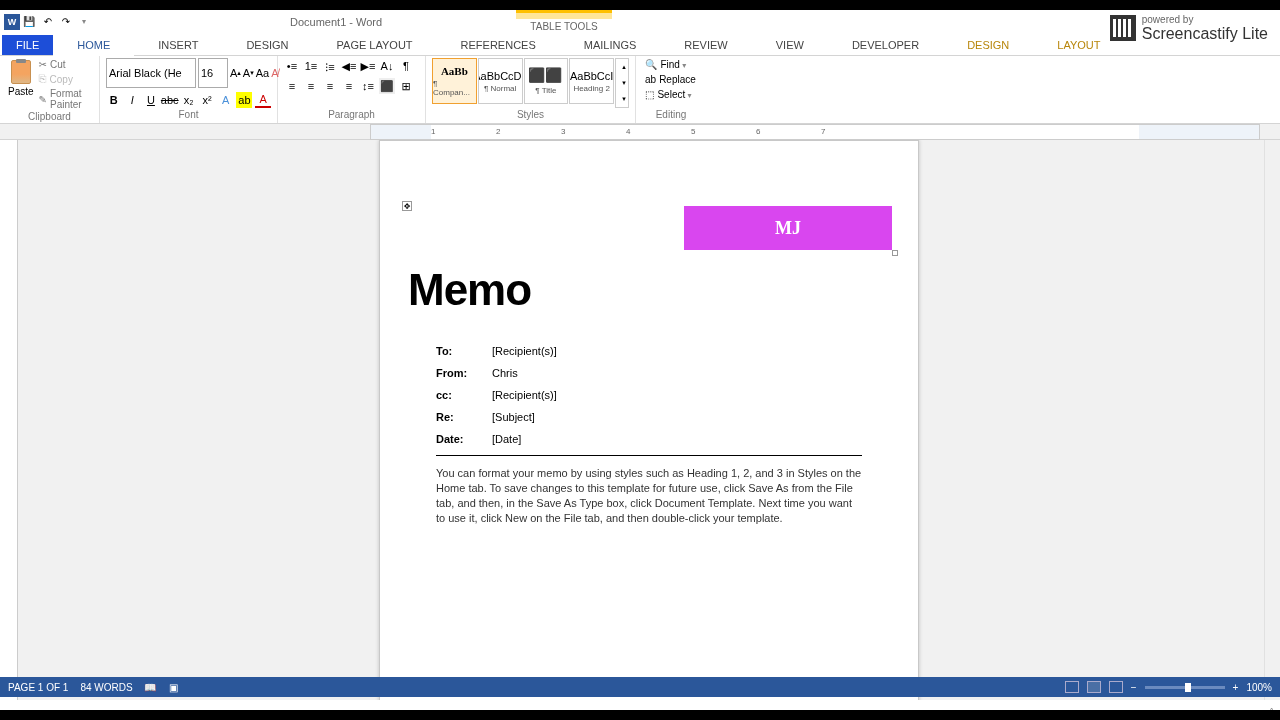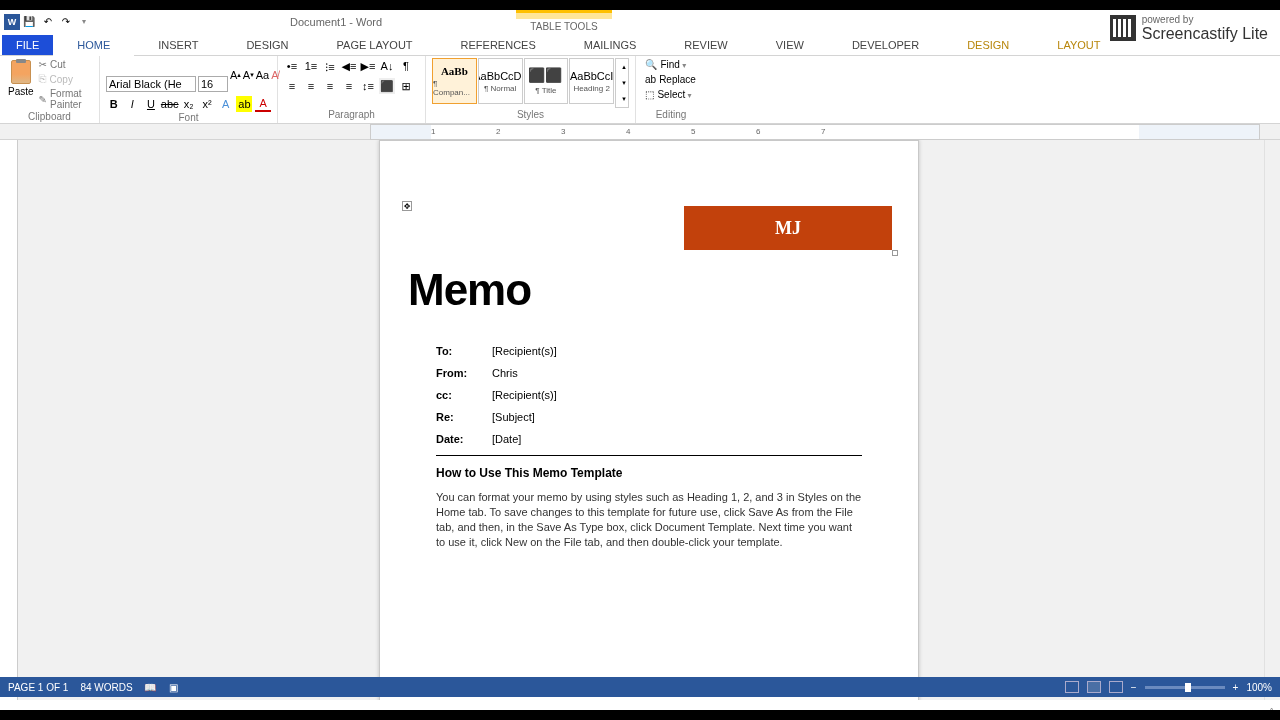--- a/index.html
+++ b/index.html
@@ -34,21 +34,21 @@
   .group-content { display: flex; gap: 2px; flex: 1; }
   
   .clipboard-big { display: flex; flex-direction: column; align-items: center; gap: 2px; padding: 2px; cursor: pointer; }
   .paste-icon { width: 20px; height: 24px; background: linear-gradient(#f4a460 60%, #deb887); border: 1px solid #c89050; border-radius: 2px; position: relative; }
   .paste-icon::before { content: ''; position: absolute; top: -2px; left: 4px; width: 10px; height: 4px; background: #888; border-radius: 1px; }
   .clipboard-small { display: flex; flex-direction: column; gap: 1px; font-size: 10px; color: #777; }
   .clipboard-small div { display: flex; align-items: center; gap: 3px; cursor: pointer; padding: 1px; }
   
   .font-row1 { display: flex; gap: 2px; align-items: center; margin-bottom: 4px; }
   .font-row2 { display: flex; gap: 3px; align-items: center; }
-  .font-select { border: 1px solid #ababab; font-size: 11px; padding: 1px 2px; height: 16px; margin-top: 18px; }
+  .font-select { border: 1px solid #ababab; font-size: 11px; padding: 1px 2px; height: 30px; }
   .font-name { width: 90px; }
   .font-size { width: 30px; }
   .icon-btn { width: 16px; height: 16px; display: inline-flex; align-items: center; justify-content: center; cursor: pointer; font-size: 11px; }
   .icon-btn.b { font-weight: bold; }
   .icon-btn.i { font-style: italic; }
   .icon-btn.u { text-decoration: underline; }
   .icon-btn.strike { text-decoration: line-through; }
   
   .para-row1, .para-row2 { display: flex; gap: 3px; align-items: center; }
   .para-row1 { margin-bottom: 4px; }
@@ -69,21 +69,21 @@
   .ruler-tick { position: absolute; top: 2px; font-size: 8px; color: #666; }
   
   
   .doc-area { position: absolute; top: 140px; bottom: 20px; left: 0; right: 0; background: #f1f1f1; overflow: hidden; display: flex; }
   .ruler-v { width: 18px; background: #fff; border-right: 1px solid #ccc; margin-left: 0; }
   .doc-scroll { flex: 1; display: flex; justify-content: center; padding-top: 0; overflow: auto; }
   .page { width: 540px; background: #fff; box-shadow: 0 0 4px rgba(0,0,0,0.2); margin-top: 0; padding: 30px 28px; position: relative; min-height: 620px; border: 1px solid #c8c8c8; }
   
   .table-handle { position: absolute; top: 60px; left: 22px; width: 10px; height: 10px; border: 1px solid #999; background: #fff; cursor: move; font-size: 8px; display: flex; align-items: center; justify-content: center; }
   
-  .mj-box { position: absolute; top: 65px; right: 26px; width: 208px; height: 44px; background: #c2410c; color: #fff; display: flex; align-items: center; justify-content: center; font-weight: 900; font-size: 18px; font-family: Arial Black; }
+  .mj-box { position: absolute; top: 65px; right: 26px; width: 208px; height: 44px; background: #d946ef; color: #fff; display: flex; align-items: center; justify-content: center; font-weight: 900; font-size: 18px; font-family: Arial Black; }
   .resize-handle { position: absolute; bottom: -6px; right: -6px; width: 6px; height: 6px; border: 1px solid #999; background: #fff; }
   
   .memo-title { font-family: Arial Black, sans-serif; font-weight: 900; font-size: 44px; margin-top: 94px; margin-left: 0; letter-spacing: -1px; }
   
   .memo-fields { margin-top: 30px; margin-left: 28px; font-size: 11px; }
   .memo-row { display: flex; margin-bottom: 10px; }
   .memo-label { width: 56px; font-weight: bold; }
   .memo-val {}
   
   .memo-hr { border: none; border-top: 1px solid #000; margin: 6px 28px 10px 28px; }
@@ -313,21 +313,20 @@
         <div class="memo-row">
             <div class="memo-label">Re:</div>
             <div class="memo-val">[Subject]</div>
           </div>
         <div class="memo-row">
             <div class="memo-label">Date:</div>
             <div class="memo-val">[Date]</div>
           </div>
       </div>
       <hr class="memo-hr">
-      <div class="memo-heading">How to Use This Memo Template</div>
       <div class="memo-body">You can format your memo by using styles such as Heading 1, 2, and 3 in Styles on the Home tab. To save changes to this template for future use, click Save As from the File tab, and then, in the Save As Type box, click Document Template. Next time you want to use it, click New on the File tab, and then double-click your template.</div>
     </div>
   </div>
 </div>
 
 <div class="scrollbar-v"></div>
 
 <div class="statusbar">
   <div class="status-left">
     <span>PAGE 1 OF 1</span>

